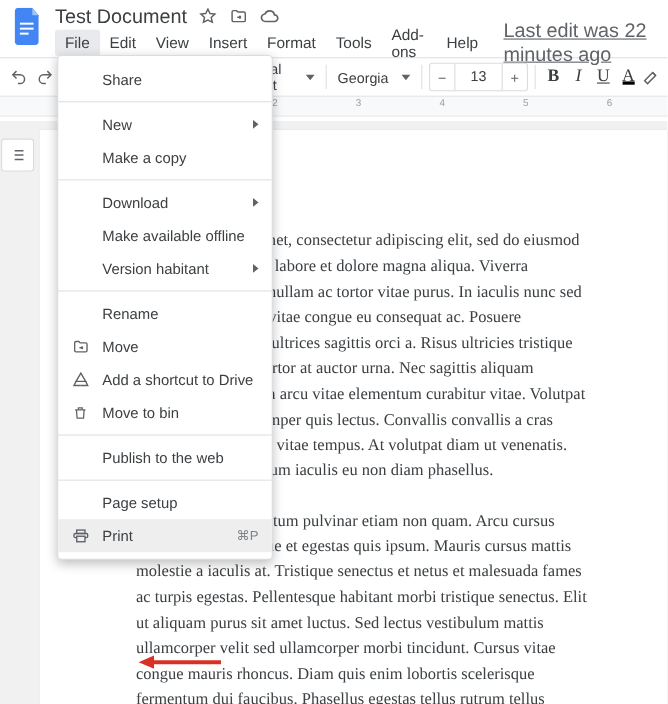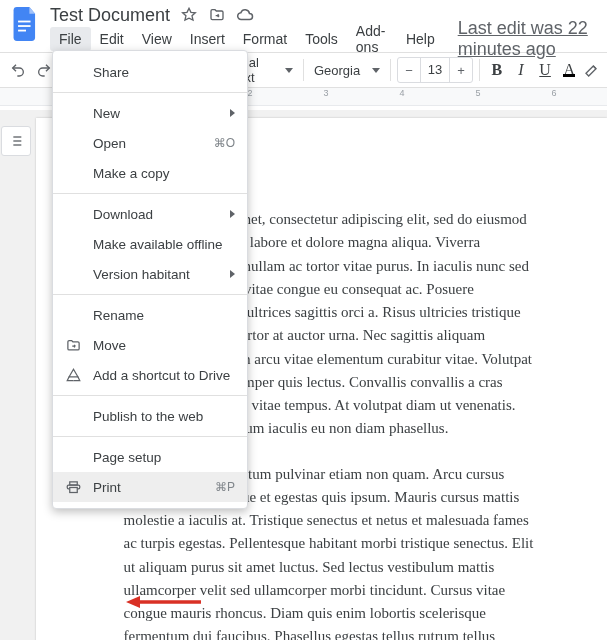--- a/index.html
+++ b/index.html
@@ -75,21 +75,21 @@
   }
   .dropdown-caret {
     width:0;height:0;
     border-left:4px solid transparent;
     border-right:4px solid transparent;
     border-top:5px solid #5f6368;
     margin-left:6px;
   }
   .font-size-group { display:flex; align-items:center; border:1px solid #dadce0; border-radius:3px; height:26px;}
   .font-size-group .step { width:22px; text-align:center; cursor:pointer; color:#5f6368;}
-  .font-size-group .val { width:30px; text-align:center; font-size:13px; color:#3c4043; border-left:1px solid #dadce0; border-right:1px solid #dadce0; line-height:24px;}
+  .font-size-group .val { width:44px; text-align:center; font-size:13px; color:#3c4043; border-left:1px solid #dadce0; border-right:1px solid #dadce0; line-height:24px;}
   .fmt-btn { font-family:"Times New Roman",serif; font-size:16px; width:26px; text-align:center; cursor:pointer; color:#3c4043;}
   .fmt-u { text-decoration:underline;}
   .fmt-i { font-style:italic;}
   .fmt-b { font-weight:bold;}
   .textcolor-btn { position:relative; width:26px; text-align:center; cursor:pointer; font-family:"Times New Roman",serif; font-size:16px; color:#3c4043;}
   .textcolor-btn .bar { position:absolute; bottom:2px; left:5px; right:5px; height:3px; background:#000;}
   .highlighter { width:22px;height:22px; display:flex;align-items:center;justify-content:center;color:#5f6368; cursor:pointer;}
   
   .ruler {
     height:18px;
@@ -318,24 +318,20 @@
 <div class="file-menu">
   <div class="mi">
       <span>Share</span>
     </div>
   <div class="divider"></div>
   <div class="mi">
       <span>New</span>
       <span class="rightarrow"></span>
     </div>
   <div class="mi">
-      <span>Open</span>
-      <span class="shortcut">⌘O</span>
-    </div>
-  <div class="mi">
       <span>Make a copy</span>
     </div>
   <div class="divider"></div>
   <div class="mi">
       <span>Download</span>
       <span class="rightarrow"></span>
     </div>
   <div class="mi">
       <span>Make available offline</span>
     </div>
@@ -358,20 +354,30 @@
   </div>
   <div class="mi">
     <span class="lefticon">
         <svg width="15" height="15" viewBox="0 0 24 24" fill="none" stroke="#5f6368" stroke-width="2">
           <path d="M12 2l7 12H5z"></path>
           <path d="M5 14l-3 6h10"></path>
           <path d="M19 14l3 6H12"></path>
         </svg>
       </span>
     <span>Add a shortcut to Drive</span>
+  </div>
+  <div class="mi">
+    <span class="lefticon">
+        <svg width="14" height="15" viewBox="0 0 24 24" fill="none" stroke="#5f6368" stroke-width="2">
+          <path d="M4 7h16"></path>
+          <path d="M9 7V4h6v3"></path>
+          <path d="M6 7l1 13h10l1-13"></path>
+        </svg>
+      </span>
+    <span>Move to bin</span>
   </div>
   <div class="divider"></div>
   <div class="mi">
       <span>Publish to the web</span>
     </div>
   <div class="divider"></div>
   <div class="mi">
       <span>Page setup</span>
     </div>
   <div class="mi highlight">

